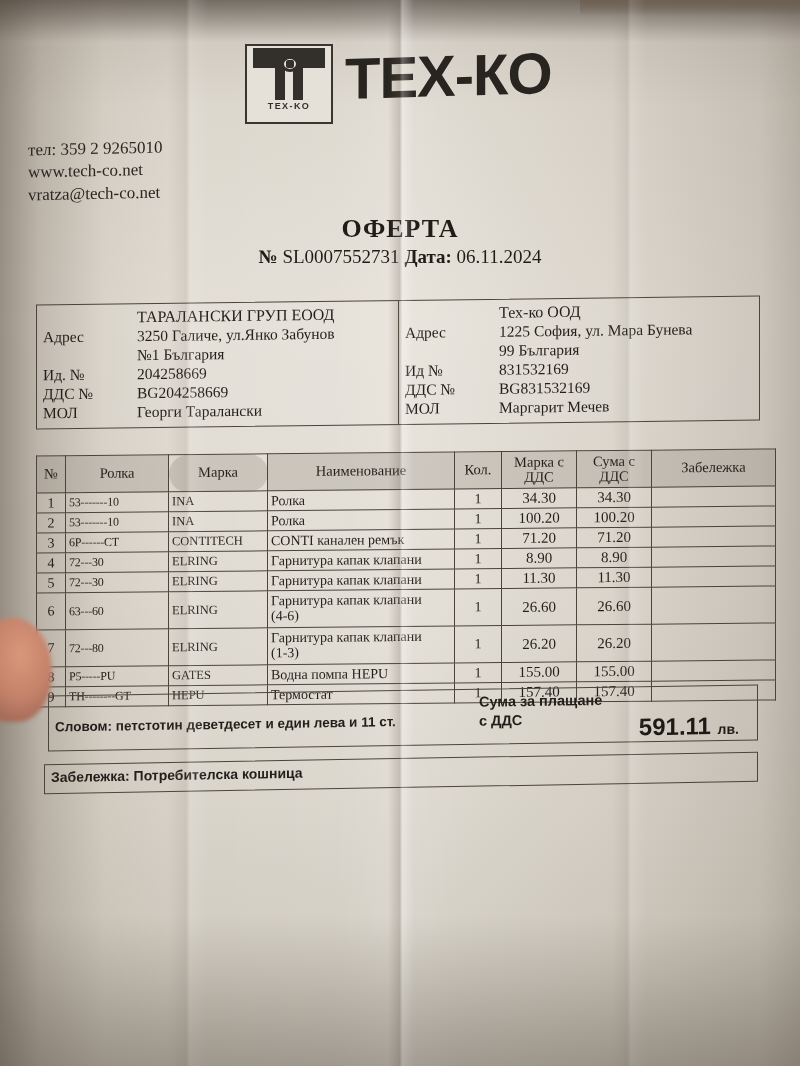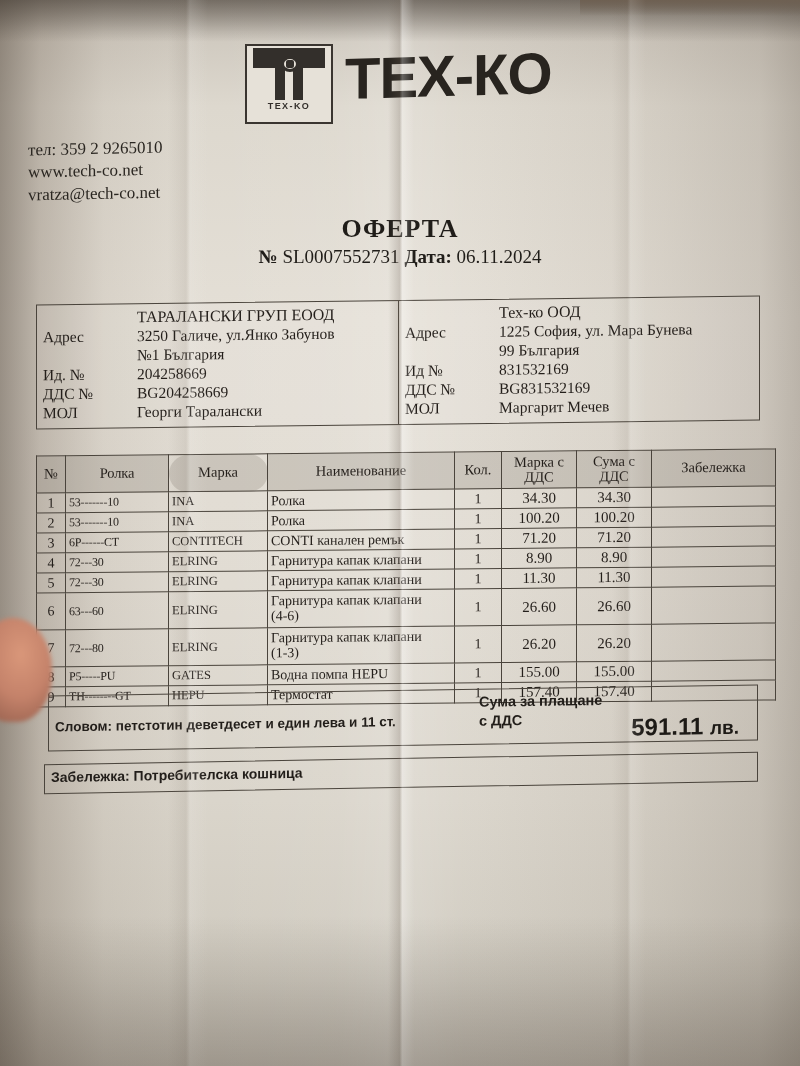--- a/index.html
+++ b/index.html
@@ -155,21 +155,21 @@
     font-weight:bold;font-size:13.5px;color:#221e1a;white-space:nowrap;
   }
   .paylabel{
     position:absolute;left:430px;top:3px;
     font-family:"Liberation Sans",sans-serif;font-weight:bold;font-size:14.5px;color:#221e1a;line-height:1.28;
   }
   .payamt{
     position:absolute;right:18px;top:26px;
     font-family:"Liberation Sans",sans-serif;font-weight:bold;font-size:24px;color:#1d1a16;white-space:nowrap;
   }
-  .payamt .cur{font-size:19px;}
+  .payamt .cur{font-size:14px;}
 
   .noteline{
     position:absolute;left:44px;top:758px;width:712px;height:28px;
     border:1.2px solid #4a443c;
     transform:skewY(-1deg);
   }
   .noteline span{
     position:absolute;left:6px;top:4px;
     font-family:"Liberation Sans",sans-serif;font-weight:bold;font-size:14px;color:#221e1a;white-space:nowrap;
   }

